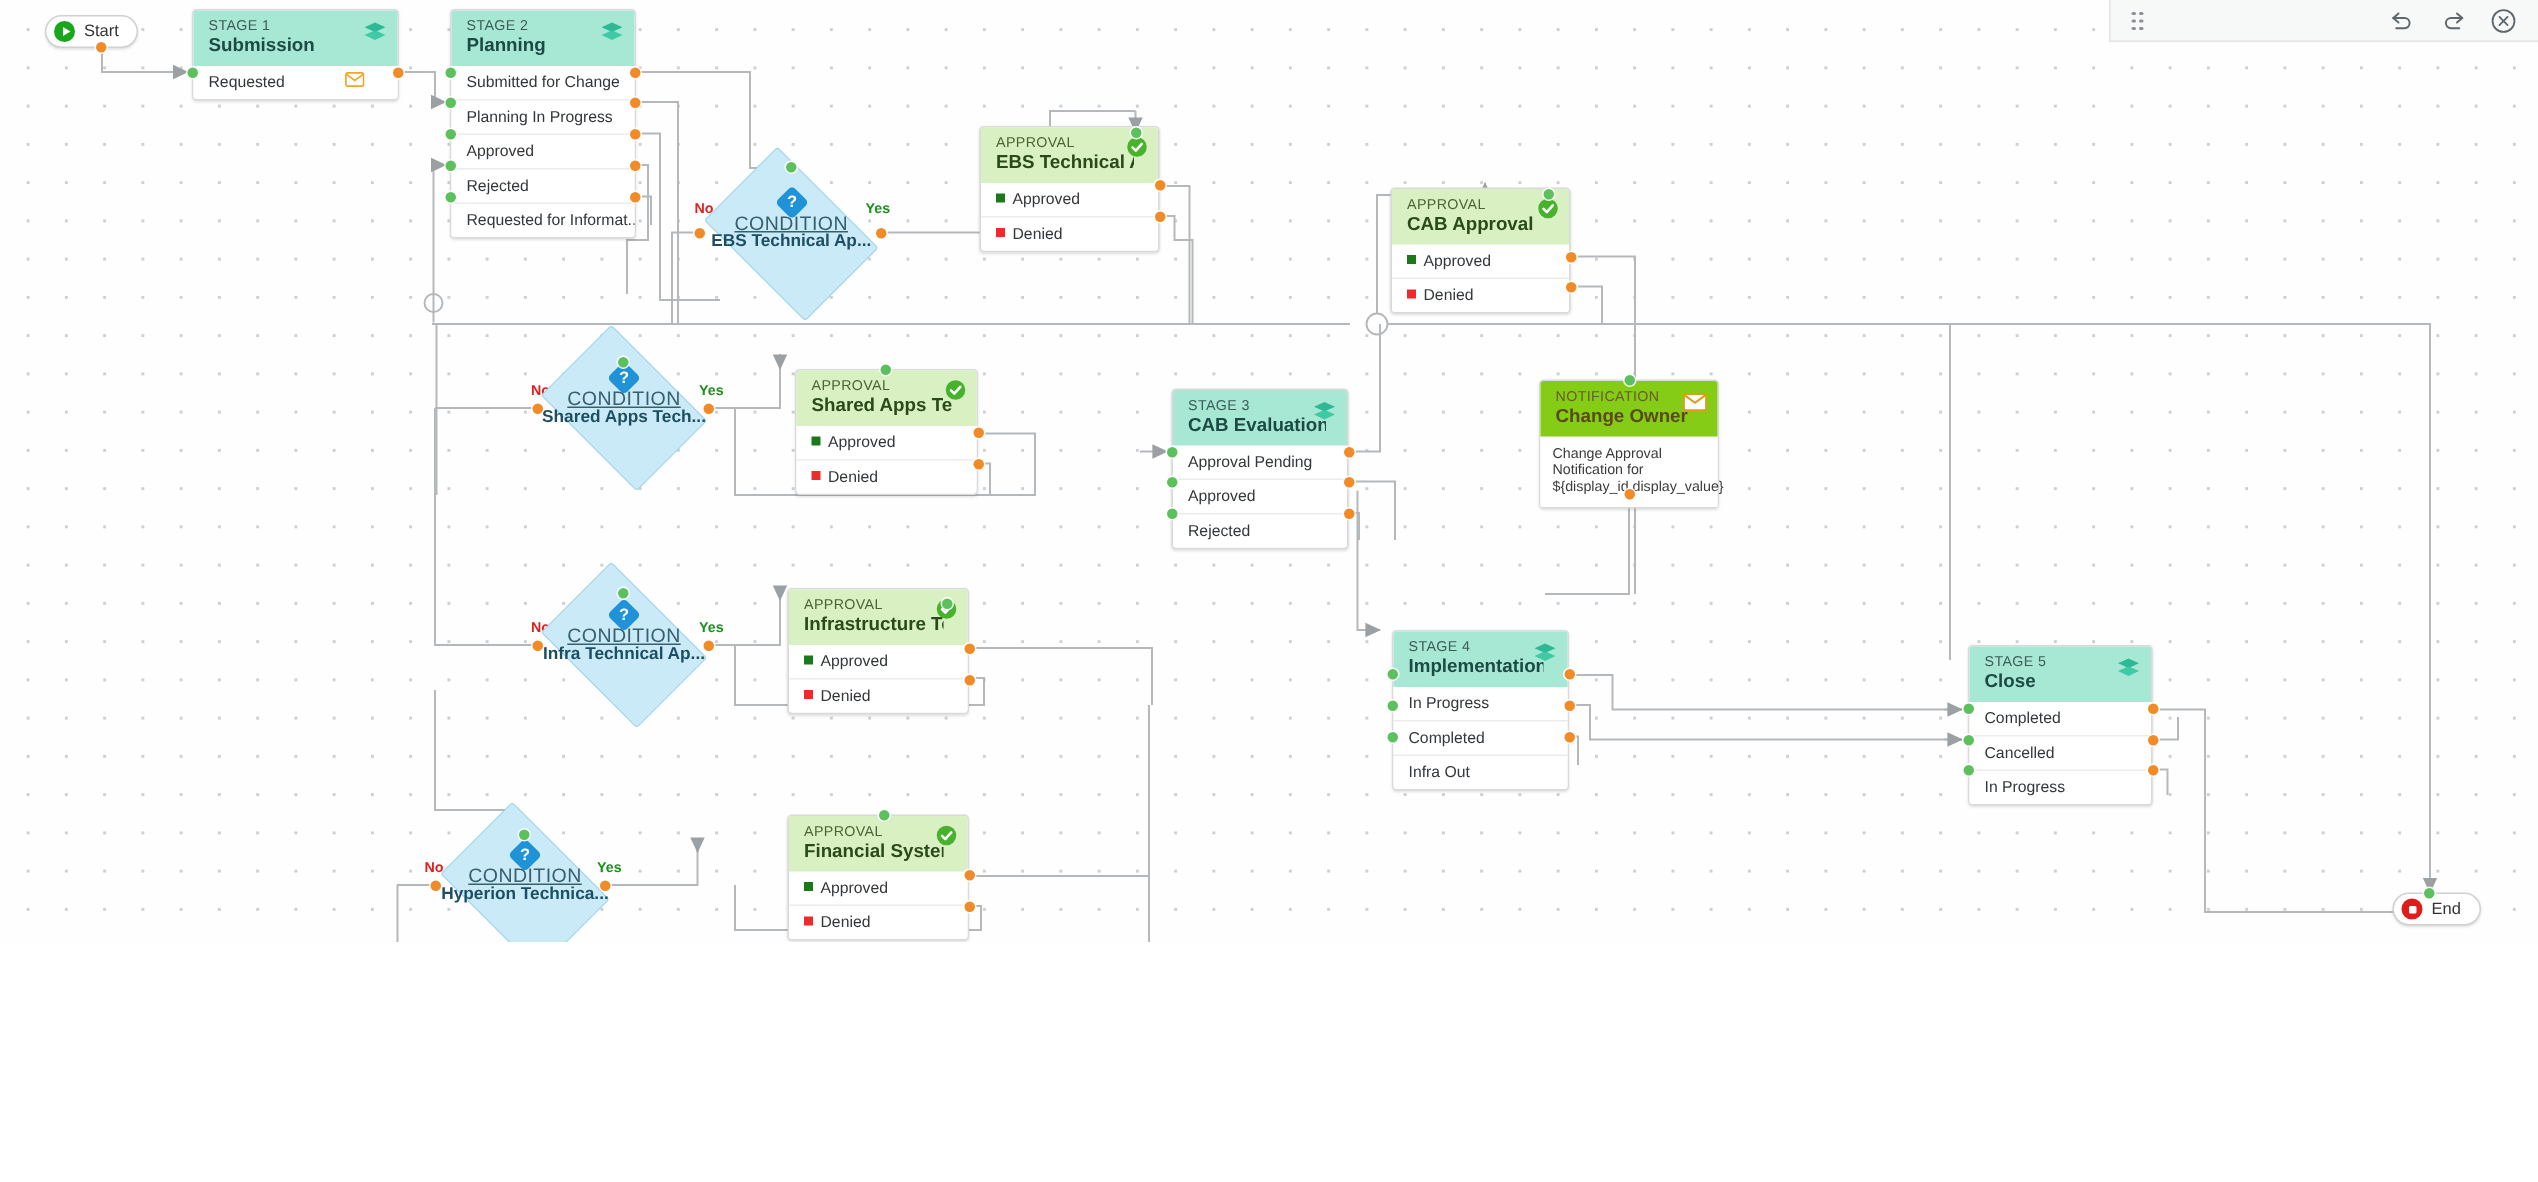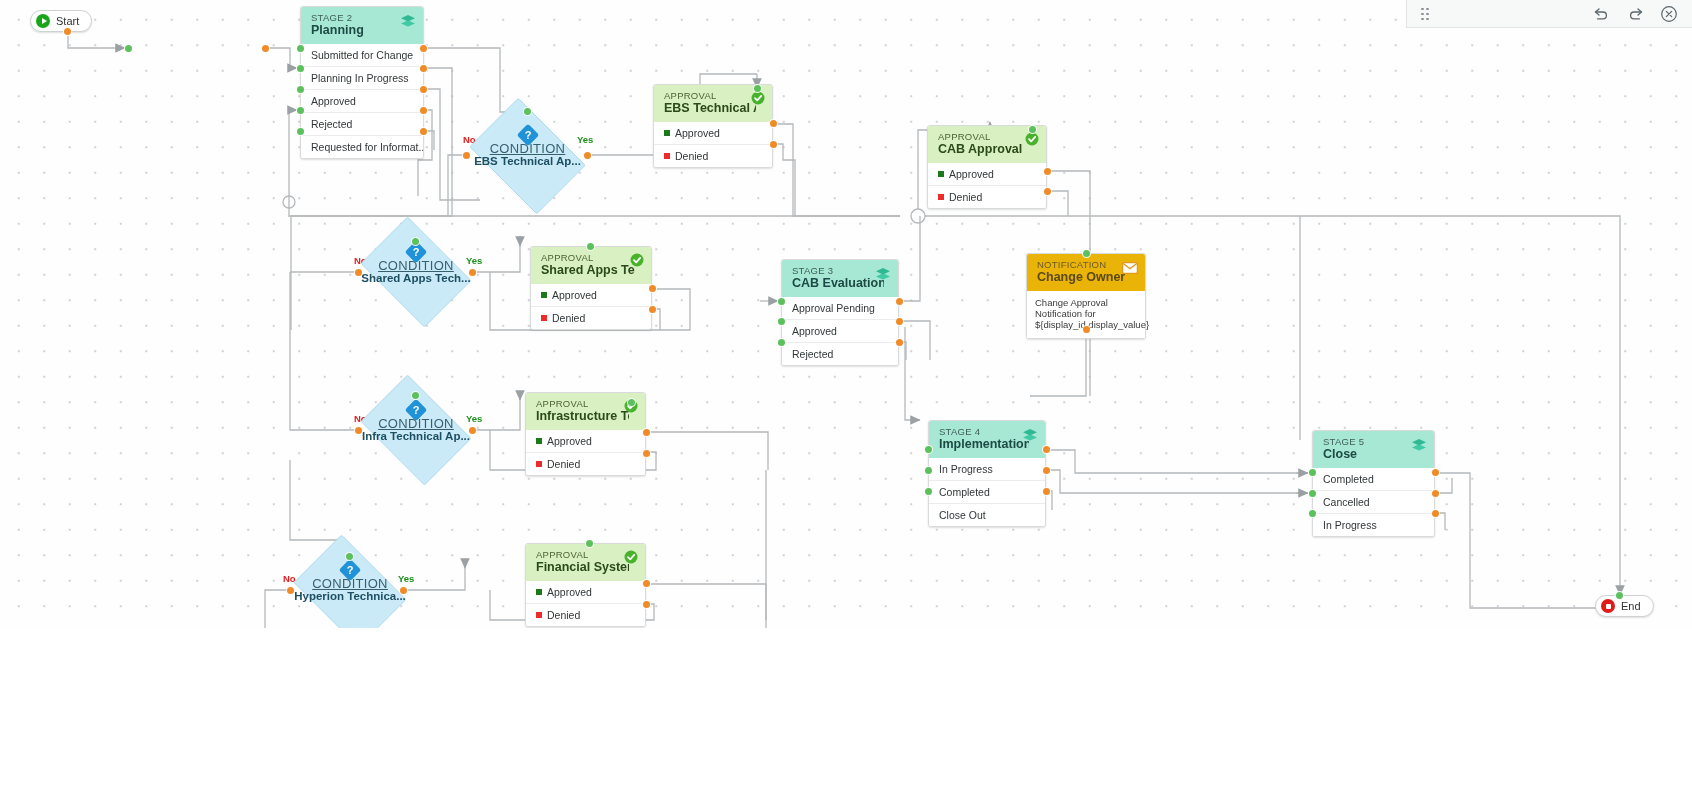--- a/index.html
+++ b/index.html
@@ -61,21 +61,21 @@
   .stage .node-head { background: #a7e8d5; }
   .stage .node-title { color: #1d4a44; }
   .stage .node-kicker { color: #3f5d59; }
 
   
   .approval .node-head { background: #d9f0c2; }
   .approval .node-title { color: #2b4a1c; }
   .approval .node-kicker { color: #4d6238; }
 
   
-  .notification .node-head { background: #eab308; }
+  .notification .node-head { background: #84cc16; }
   .notification .node-title { color: #5a4a17; }
   .notification .node-kicker { color: #6b5b28; }
 
   .row {
     position: relative;
     font-size: 10.5px;
     color: #333739;
     line-height: 12px;
     padding: 5px 12px 5px 10px;
     border-top: 1px solid #ececec;
@@ -350,20 +350,43 @@
   <div class="port out" style="left:64px; top:28px;"></div>
 
   <div class="terminal" style="left:1595px; top:595px;">
     <span class="dot-stop">
         <i></i>
       </span>
     <span class="tlabel">End</span>
   </div>
   <div class="port in" style="left:1616px; top:592px;"></div>
 
+  <div class="node stage" style="left:128px; top:6px; width:138px;">
+    <div class="node-head">
+      <div class="node-kicker">STAGE 1</div>
+      <div class="node-title">Submission</div>
+      <span class="head-icon">
+        <svg class="layers" width="16" height="14" viewBox="0 0 16 14">
+          <path d="M8,1 L15,4.2 L8,7.4 L1,4.2 Z" fill="#2fb894"></path>
+          <path d="M8,6.2 L15,9.4 L8,12.6 L1,9.4 Z" fill="#34c7a0" opacity=".9"></path>
+        </svg>
+      </span>
+    </div>
+    <div class="node-body">
+      <div class="row">
+        <span>Requested</span>
+        <span style="position:absolute;right:22px;top:4px">
+          <svg class="env" width="13" height="10" viewBox="0 0 13 10">
+            <rect x=".6" y=".6" width="11.8" height="8.8" rx="1.2" fill="#fff" stroke="#f0a429" stroke-width="1.1"></rect>
+            <path d="M1,1.6 L6.5,5.6 L12,1.6" fill="none" stroke="#f0a429" stroke-width="1.1"></path>
+          </svg>
+        </span>
+      </div>
+    </div>
+  </div>
   <div class="port in" style="left:125px; top:45px;"></div>
   <div class="port out" style="left:262px; top:45px;"></div>
 
   <div class="node stage" style="left:300px; top:6px; width:124px;">
     <div class="node-head">
       <div class="node-kicker">STAGE 2</div>
       <div class="node-title">Planning</div>
       <span class="head-icon">
         <svg class="layers" width="16" height="14" viewBox="0 0 16 14">
           <path d="M8,1 L15,4.2 L8,7.4 L1,4.2 Z" fill="#2fb894"></path>
@@ -622,21 +645,21 @@
       <span class="head-icon">
         <svg class="layers" width="16" height="14" viewBox="0 0 16 14">
           <path d="M8,1 L15,4.2 L8,7.4 L1,4.2 Z" fill="#2fb894"></path>
           <path d="M8,6.2 L15,9.4 L8,12.6 L1,9.4 Z" fill="#34c7a0" opacity=".9"></path>
         </svg>
       </span>
     </div>
     <div class="node-body">
       <div class="row">In Progress</div>
       <div class="row">Completed</div>
-      <div class="row">Close Out</div>
+      <div class="row">Infra Out</div>
     </div>
   </div>
   <div class="port in" style="left:925px; top:446px;"></div>
   <div class="port in" style="left:925px; top:467px;"></div>
   <div class="port in" style="left:925px; top:488px;"></div>
   <div class="port out" style="left:1043px; top:446px;"></div>
   <div class="port out" style="left:1043px; top:467px;"></div>
   <div class="port out" style="left:1043px; top:488px;"></div>
 
   <div class="node stage" style="left:1312px; top:430px; width:123px;">

